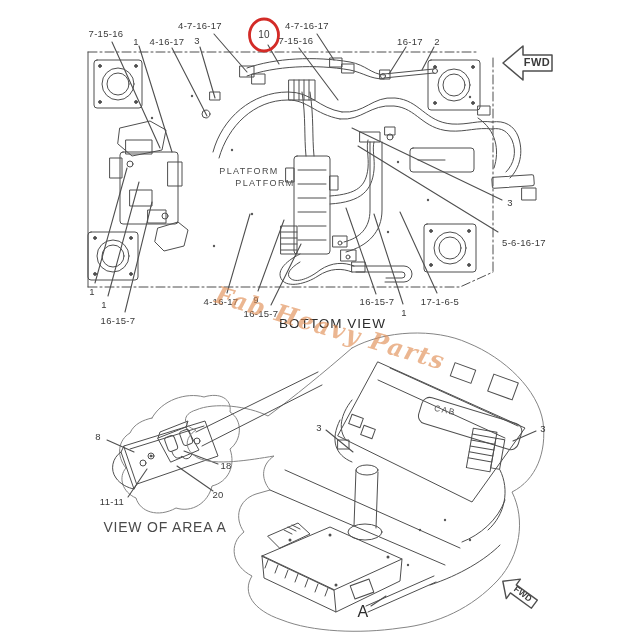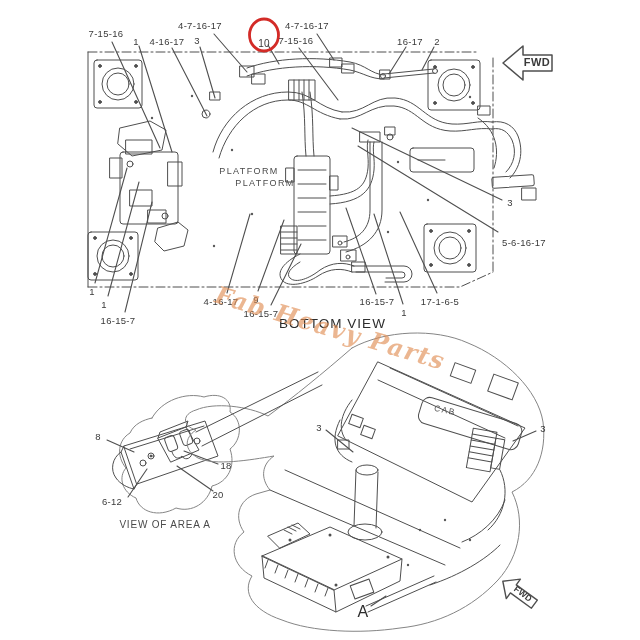--- a/index.html
+++ b/index.html
@@ -3,27 +3,27 @@
 <meta charset="utf-8">
 <style>
   html,body{margin:0;padding:0;background:#ffffff;}
   .canvas{position:relative;width:640px;height:640px;background:#ffffff;overflow:hidden;
           font-family:"Liberation Sans",sans-serif;}
   svg{position:absolute;left:0;top:0;}
   .lbl{position:absolute;transform:translateX(-50%);font-size:9.5px;color:#3a3a3a;
        letter-spacing:.3px;white-space:nowrap;line-height:1;}
   .big{font-size:13.5px;color:#2d2d2d;letter-spacing:1px;padding-left:21px;}
   .optext{font-size:9px;color:#4a4a4a;letter-spacing:1.4px;}
-  .areatitle{font-size:10px;color:#4a4a4a;letter-spacing:.8px;}
+  .areatitle{font-size:14px;color:#4a4a4a;letter-spacing:.8px;}
   .letterA{font-size:16px;color:#2d2d2d;}
   .cabtxt{font-size:8.5px;color:#555;letter-spacing:1.5px;transform:translateX(-50%) rotate(11deg);}
   .fwdtxt{font-size:11px;color:#3a3a3a;font-weight:bold;letter-spacing:.5px;}
   .fwdtxt2{font-size:8.5px;color:#3a3a3a;font-weight:bold;
            transform:translate(-50%,-50%) rotate(36deg);}
-  .circnum{font-size:10px;color:#3a3a3a;transform:translate(-50%,-50%);margin-top:9px;}
+  .circnum{font-size:10px;color:#3a3a3a;transform:translate(-50%,-50%);}
   .watermark{position:absolute;left:220px;top:280px;font-family:"DejaVu Serif",serif;
              font-style:italic;font-weight:bold;font-size:24px;letter-spacing:1.5px;
              transform:rotate(16.5deg);transform-origin:0 0;white-space:nowrap;opacity:.62;}
 </style>
 </head>
 <body>
 
 <div class="canvas">
 
 <svg width="640" height="640" viewBox="0 0 640 640" fill="none" stroke="#4f4f4f" stroke-width="1" stroke-linecap="round" stroke-linejoin="round">
@@ -320,21 +320,21 @@
 
 <div class="lbl big" style="left:322px;top:317px">BOTTOM VIEW</div>
 <div class="lbl areatitle" style="left:165px;top:520px">VIEW OF AREA A</div>
 
 <div class="lbl fwdtxt" style="left:537px;top:57px">FWD</div>
 <div class="lbl fwdtxt2" style="left:523px;top:594px">FWD</div>
 
 <div class="lbl" style="left:98px;top:432px">8</div>
 <div class="lbl" style="left:226px;top:461px">18</div>
 <div class="lbl" style="left:218px;top:490px">20</div>
-<div class="lbl" style="left:112px;top:497px">6-12</div>
+<div class="lbl" style="left:112px;top:497px">11-11</div>
 
 <div class="lbl" style="left:319px;top:423px">3</div>
 <div class="lbl" style="left:543px;top:424px">3</div>
 <div class="lbl cabtxt" style="left:445px;top:406px">CAB</div>
 <div class="lbl letterA" style="left:363px;top:604px">A</div>
 
 <div class="watermark" style="color: rgb(224, 138, 78);">Fab Heavy Parts</div>
 
 </div>
 

